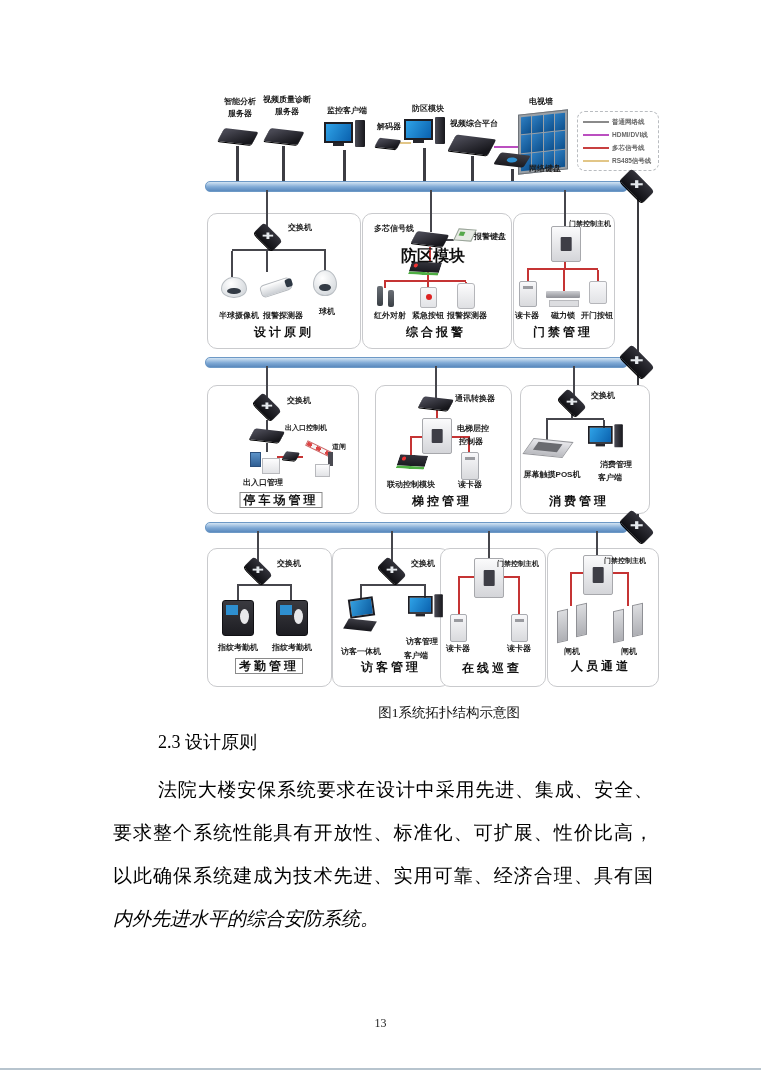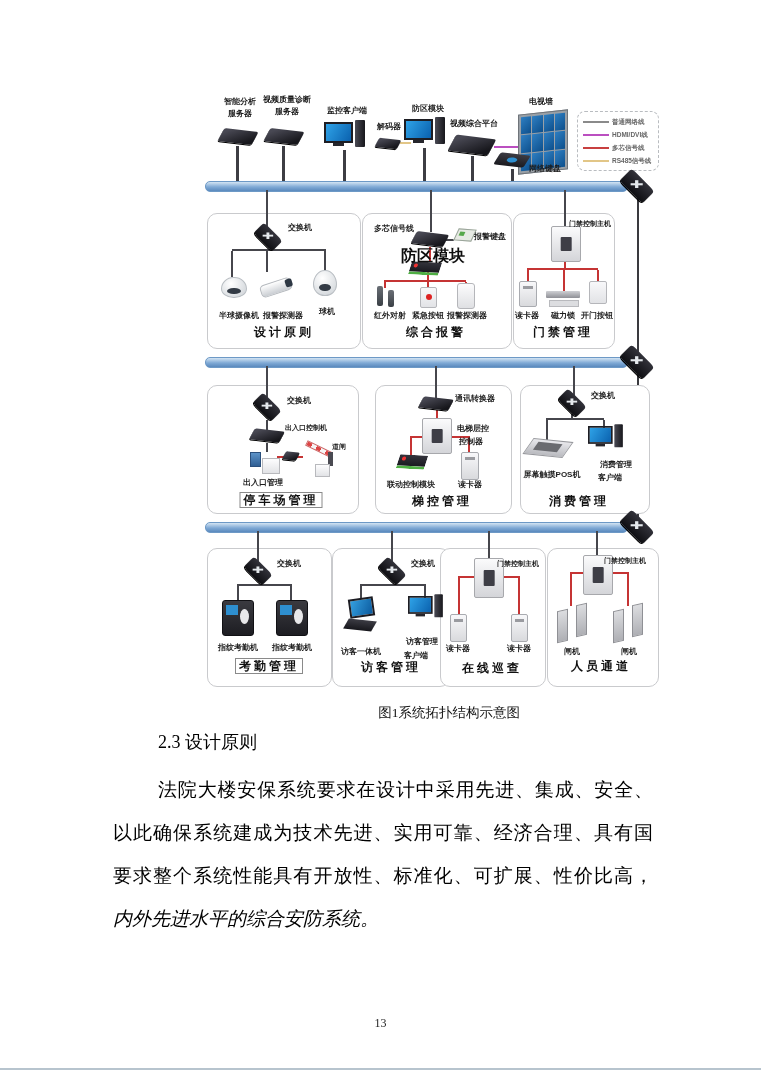--- a/index.html
+++ b/index.html
@@ -357,21 +357,21 @@
     <div class="lbl c" style="left:629px;top:647px">闸机</div>
     <div class="btitle c" style="left:601px;top:659px">人员通道</div>
 
   </div>
 
   <div class="caption c" style="left:449px;top:704px">图1系统拓扑结构示意图</div>
   <div class="heading" style="left:158px;top:730px">2.3 设计原则</div>
 
   <div class="para">
     <div class="pline first">法院大楼安保系统要求在设计中采用先进、集成、安全、</div>
+    <div class="pline">要求整个系统性能具有开放性、标准化、可扩展、性价比高，</div>
     <div class="pline">以此确保系统建成为技术先进、实用可靠、经济合理、具有国</div>
-    <div class="pline">要求整个系统性能具有开放性、标准化、可扩展、性价比高，</div>
     <div class="pline last">内外先进水平的综合安防系统。</div>
   </div>
 
   <div class="pagenum">13</div>
   <div class="botline"></div>
 
 </div>
 
 </body></html>

